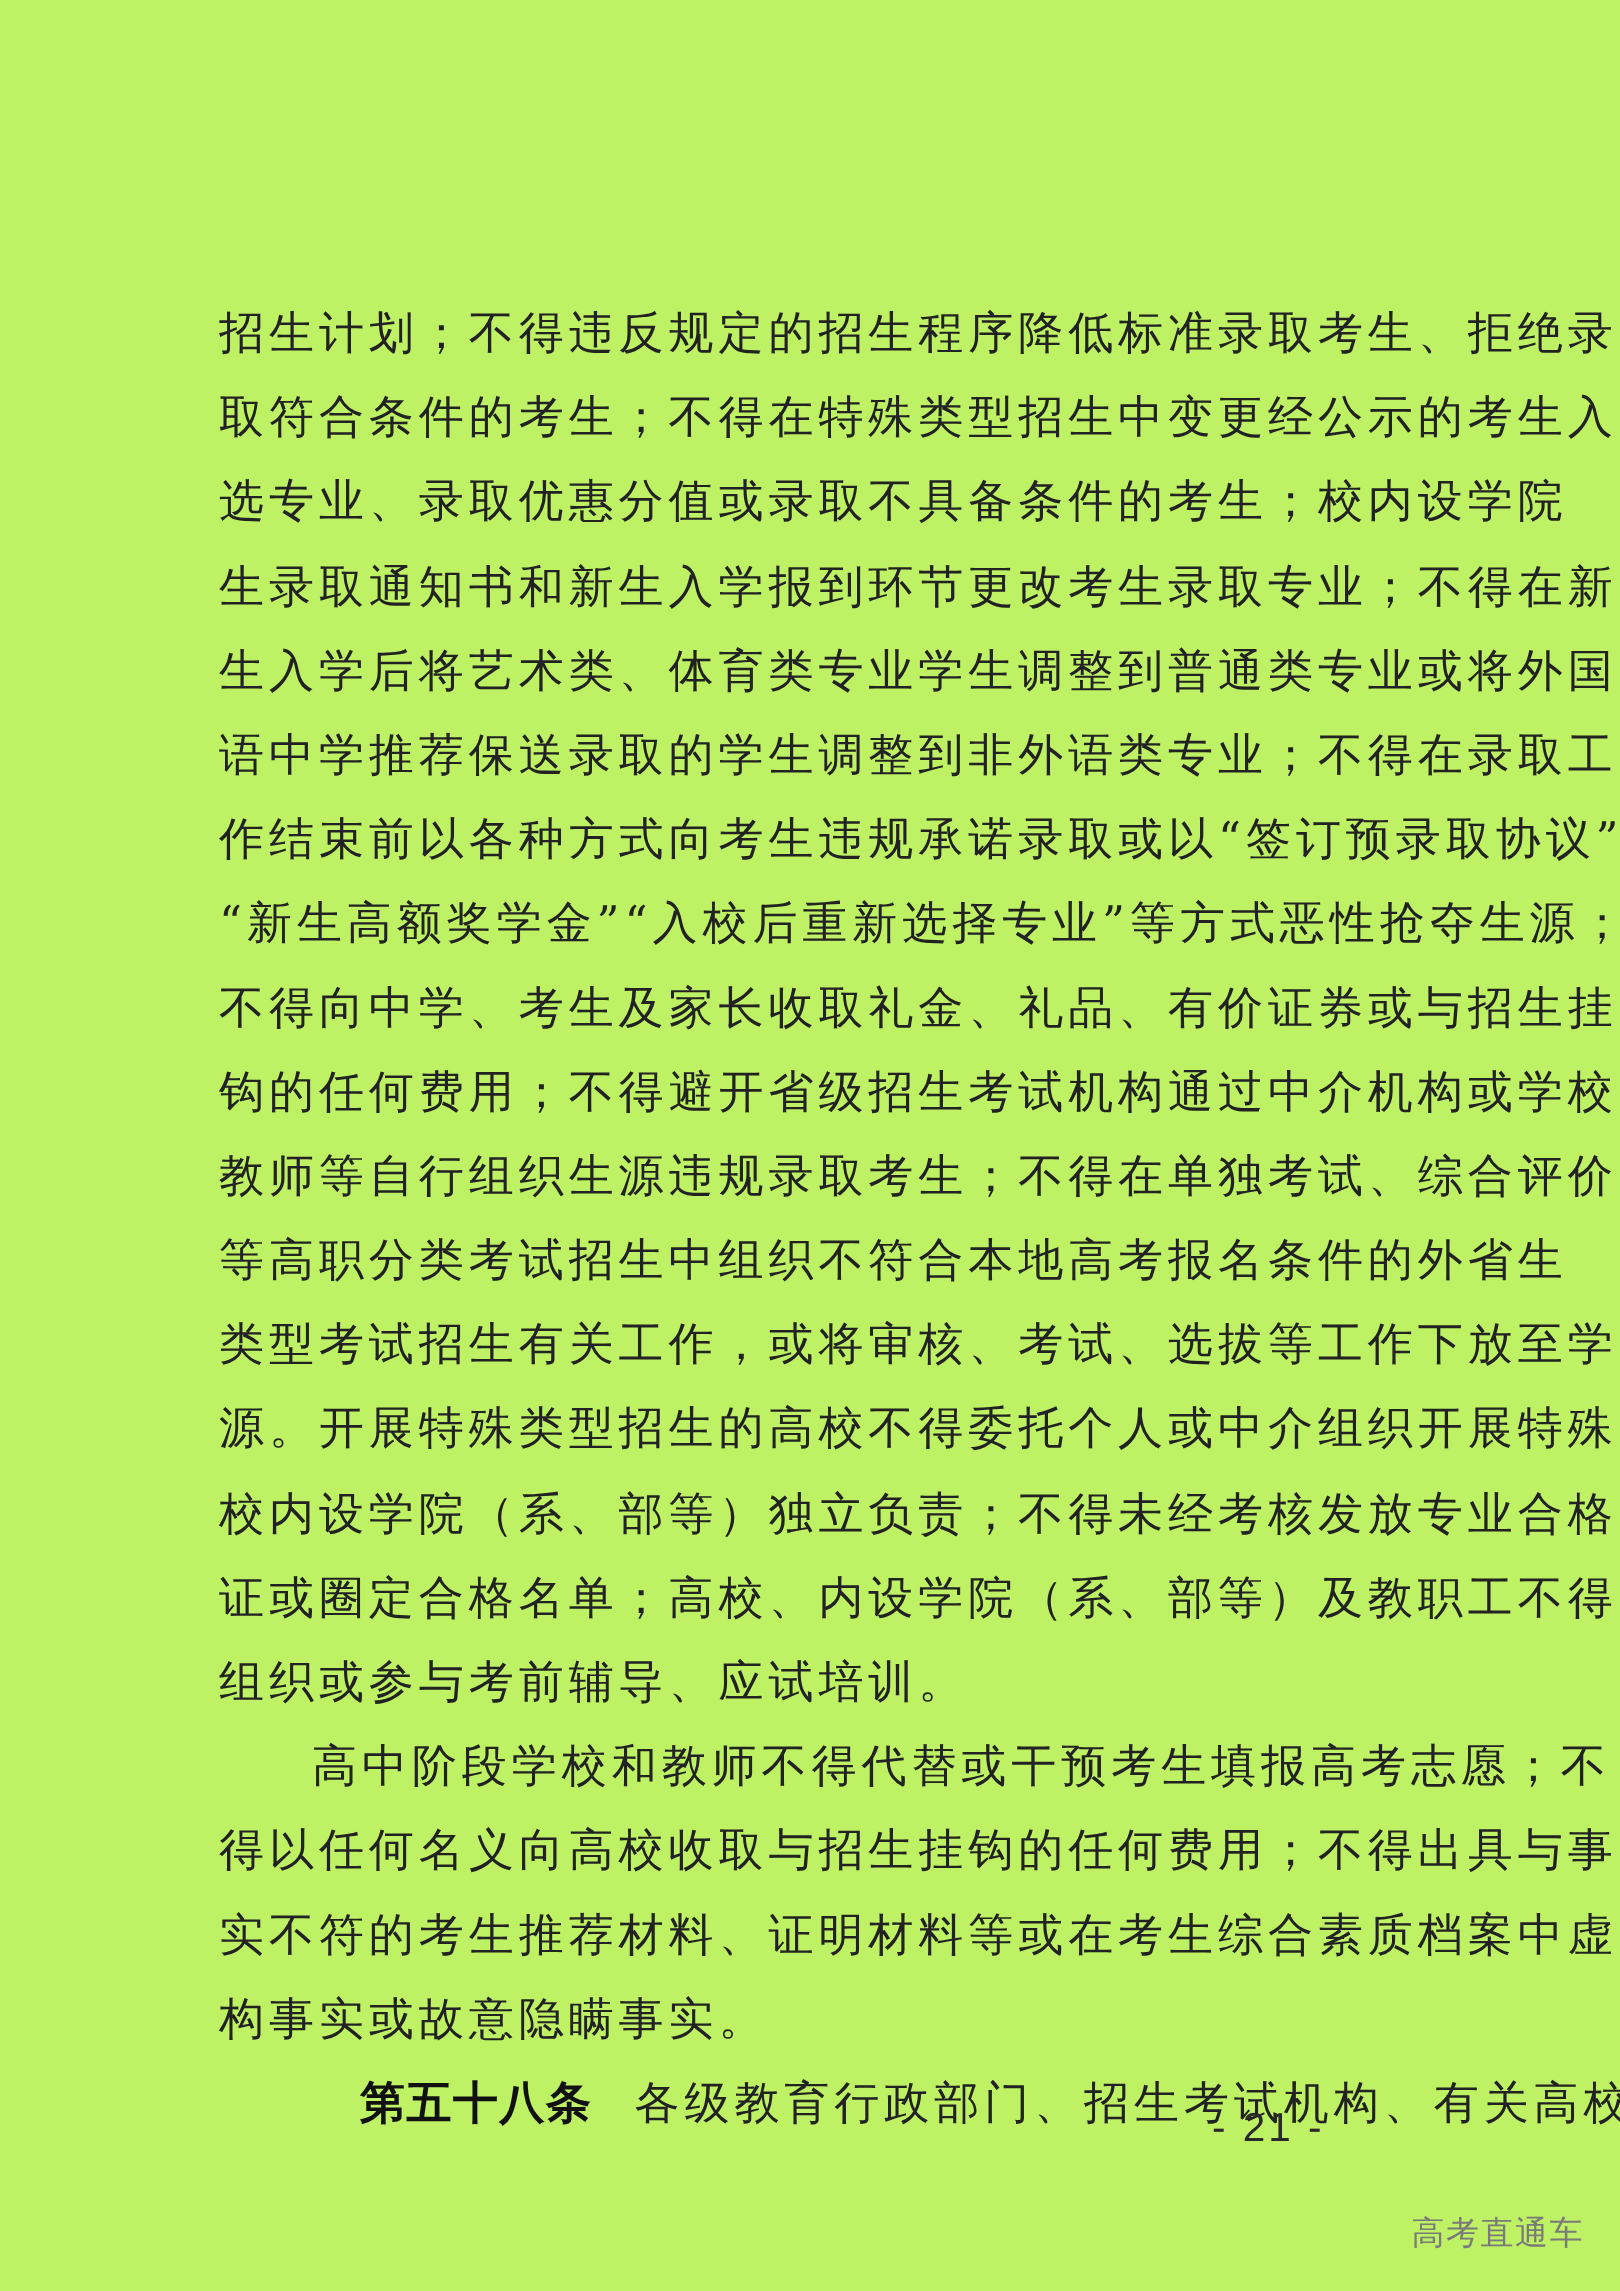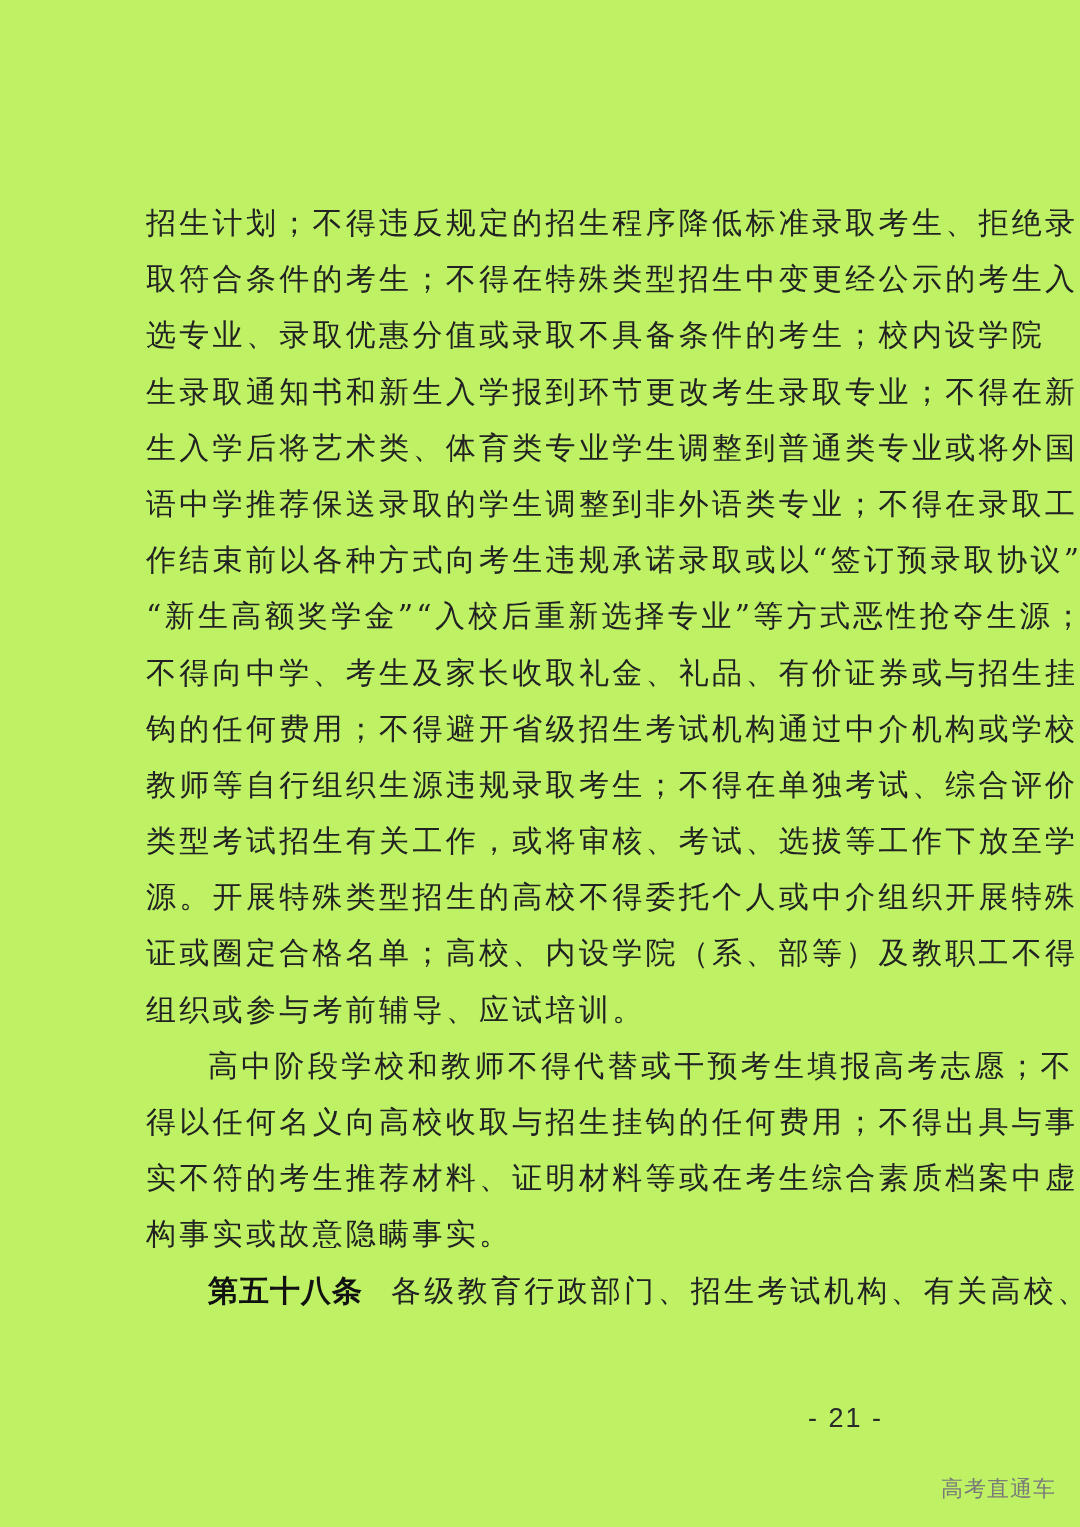--- a/index.html
+++ b/index.html
@@ -44,20 +44,21 @@
   }
   .line.indent {
     padding-left: 62px;
   }
   .article-head {
     font-family: "DejaVu Sans", "Liberation Sans", sans-serif;
     font-weight: bold;
     color: #111111;
     letter-spacing: 1px;
     margin-right: 28px;
+    margin-left: 32px;
   }
   .page-number {
     position: absolute;
     left: 808px;
     top: 1403px;
     font-size: 27px;
     color: #2a2a2a;
     font-family: Liberation Sans, sans-serif;
     letter-spacing: 2px;
   }
@@ -81,22 +82,24 @@
       <div class="line">取符合条件的考生；不得在特殊类型招生中变更经公示的考生入</div>
       <div class="line">选专业、录取优惠分值或录取不具备条件的考生；校内设学院</div>
       <div class="line">生录取通知书和新生入学报到环节更改考生录取专业；不得在新</div>
       <div class="line">生入学后将艺术类、体育类专业学生调整到普通类专业或将外国</div>
       <div class="line">语中学推荐保送录取的学生调整到非外语类专业；不得在录取工</div>
       <div class="line">作结束前以各种方式向考生违规承诺录取或以“签订预录取协议”</div>
       <div class="line">“新生高额奖学金”“入校后重新选择专业”等方式恶性抢夺生源；</div>
       <div class="line">不得向中学、考生及家长收取礼金、礼品、有价证券或与招生挂</div>
       <div class="line">钩的任何费用；不得避开省级招生考试机构通过中介机构或学校</div>
       <div class="line">教师等自行组织生源违规录取考生；不得在单独考试、综合评价</div>
+      <div class="line">等高职分类考试招生中组织不符合本地高考报名条件的外省生</div>
       <div class="line">类型考试招生有关工作，或将审核、考试、选拔等工作下放至学</div>
       <div class="line">源。开展特殊类型招生的高校不得委托个人或中介组织开展特殊</div>
+      <div class="line">校内设学院（系、部等）独立负责；不得未经考核发放专业合格</div>
       <div class="line">证或圈定合格名单；高校、内设学院（系、部等）及教职工不得</div>
       <div class="line last">组织或参与考前辅导、应试培训。</div>
     </div>
 
     <div class="paragraph">
       <div class="line indent">高中阶段学校和教师不得代替或干预考生填报高考志愿；不</div>
       <div class="line">得以任何名义向高校收取与招生挂钩的任何费用；不得出具与事</div>
       <div class="line">实不符的考生推荐材料、证明材料等或在考生综合素质档案中虚</div>
       <div class="line last">构事实或故意隐瞒事实。</div>
     </div>

